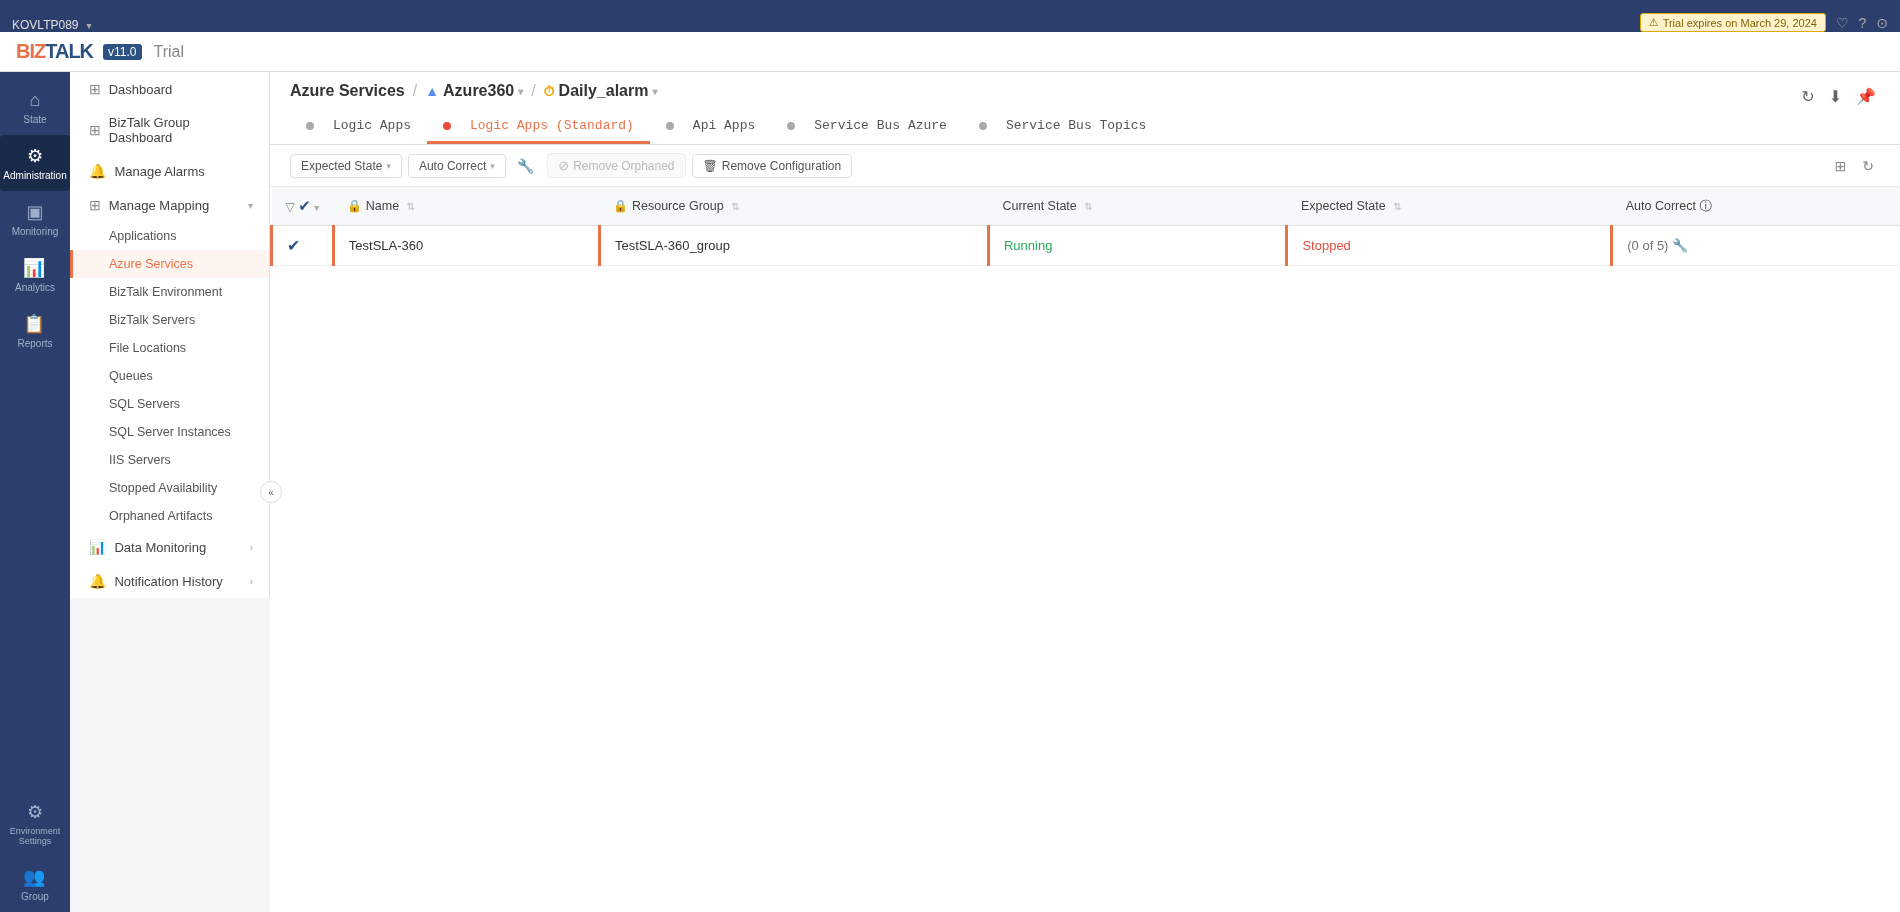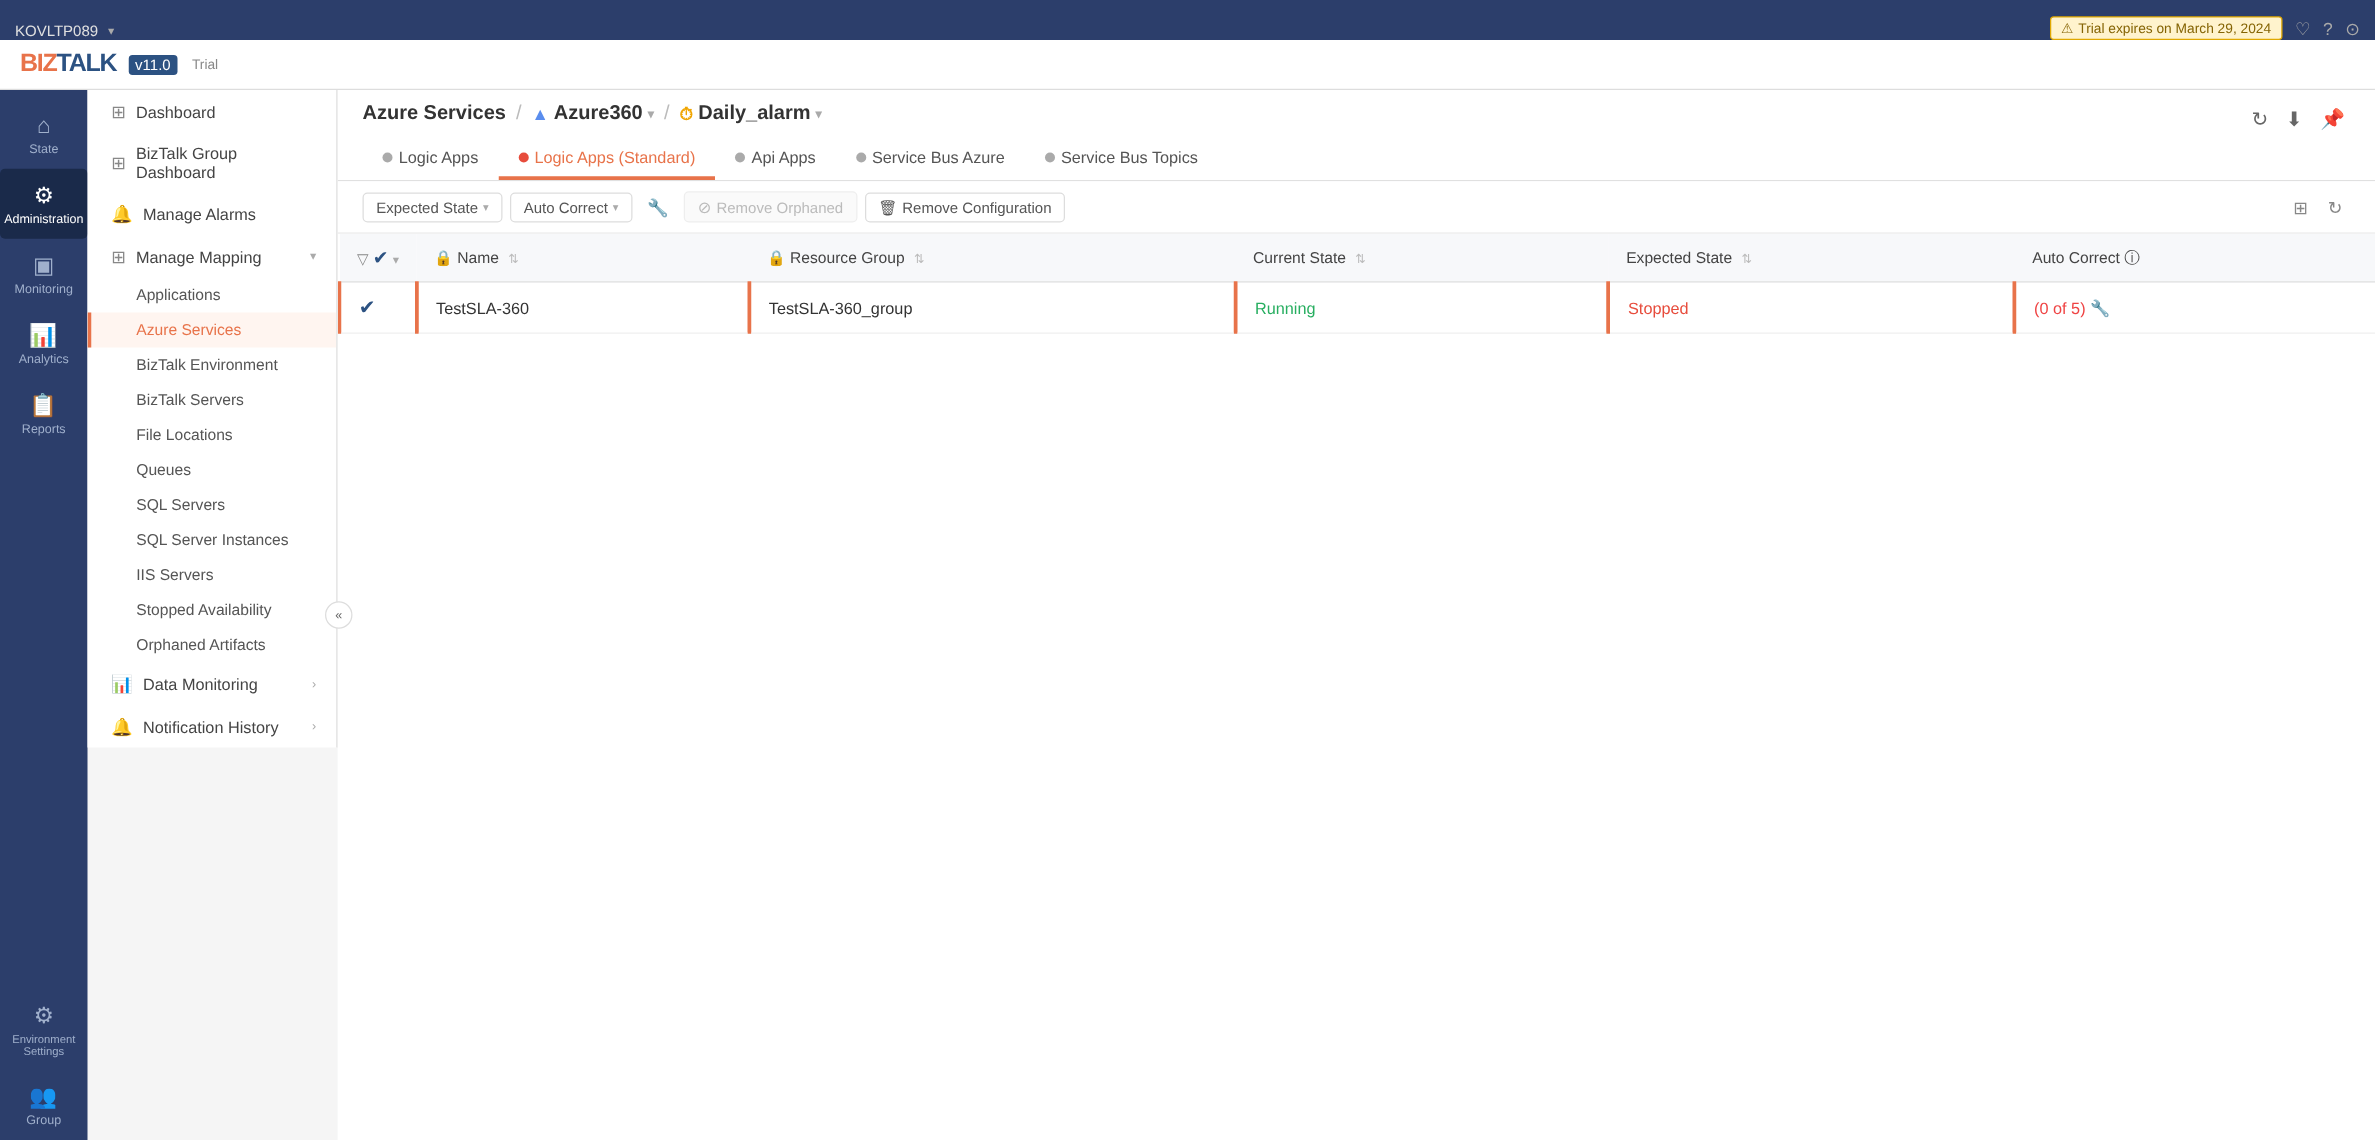--- a/index.html
+++ b/index.html
@@ -177,22 +177,23 @@
     .header-row { display: flex; align-items: center; }
 
     
     .tabs { display: flex; gap: 0; border-bottom: none; }
     .tab {
       padding: 8px 16px;
       cursor: pointer;
       font-size: 13px;
       color: #555;
       border-bottom: 3px solid transparent;
-      display: flex; align-items: center; gap: 5px;
+      display: flex; align-items: center; gap: 19px;
       white-space: nowrap;
+      font-family: Liberation Mono, monospace;
     }
     .tab.active { color: #e8734a; border-bottom: 3px solid #e8734a; font-weight: 500; }
     .tab-dot { width: 8px; height: 8px; border-radius: 50%; display: inline-block; }
 
     
     .toolbar {
       background: #fff;
       border-bottom: 1px solid #e8e8e8;
       padding: 8px 20px;
       display: flex;
@@ -231,21 +232,21 @@
       color: #444;
       font-size: 12.5px;
       white-space: nowrap;
     }
     .data-table th .sort-icon { color: #bbb; font-size: 10px; margin-left: 4px; }
     .data-table td { padding: 10px 14px; border-bottom: 1px solid #f0f0f0; font-size: 13px; color: #333; }
     .data-table tr.selected td { border-left: 3px solid #e8734a; }
     .state-running { color: #27ae60; font-weight: 500; }
     .state-stopped { color: #e74c3c; font-weight: 500; }
     .th-filter { color: #888; font-size: 12px; }
-    .auto-correct-count { color: #ef4444; }
+    .auto-correct-count { color: #737373; }
     .wrench-icon { color: #e8734a; font-size: 13px; cursor: pointer; }
     .lock-icon { color: #888; font-size: 12px; }
   </style>
 </head>
 <body>
 
 <div class="topbar">
   <div class="topbar-left">
     <span class="topbar-server">KOVLTP089</span>
     <span class="topbar-chevron">▾</span>
@@ -260,21 +261,21 @@
     <span class="topbar-icon">⊙</span>
   </div>
 </div>
 
 <div class="header-bar">
   <div class="logo">
     <span class="logo-text">BIZ<span style="color:#2c5282">TALK</span></span>
     <span style="display:inline-flex;align-items:center;">
       <span class="version-badge">v11.0</span>
     </span>
-    <span style="color:#888;font-size:11px;margin-left:6px;">Trial</span>
+    <span style="color:#888;font-size:16px;margin-left:6px;">Trial</span>
   </div>
 </div>
 
 <div class="main-layout">
 
   <div class="sidebar">
     <div class="sidebar-item">
       <span class="icon">⌂</span>
       <span>State</span>
     </div>

